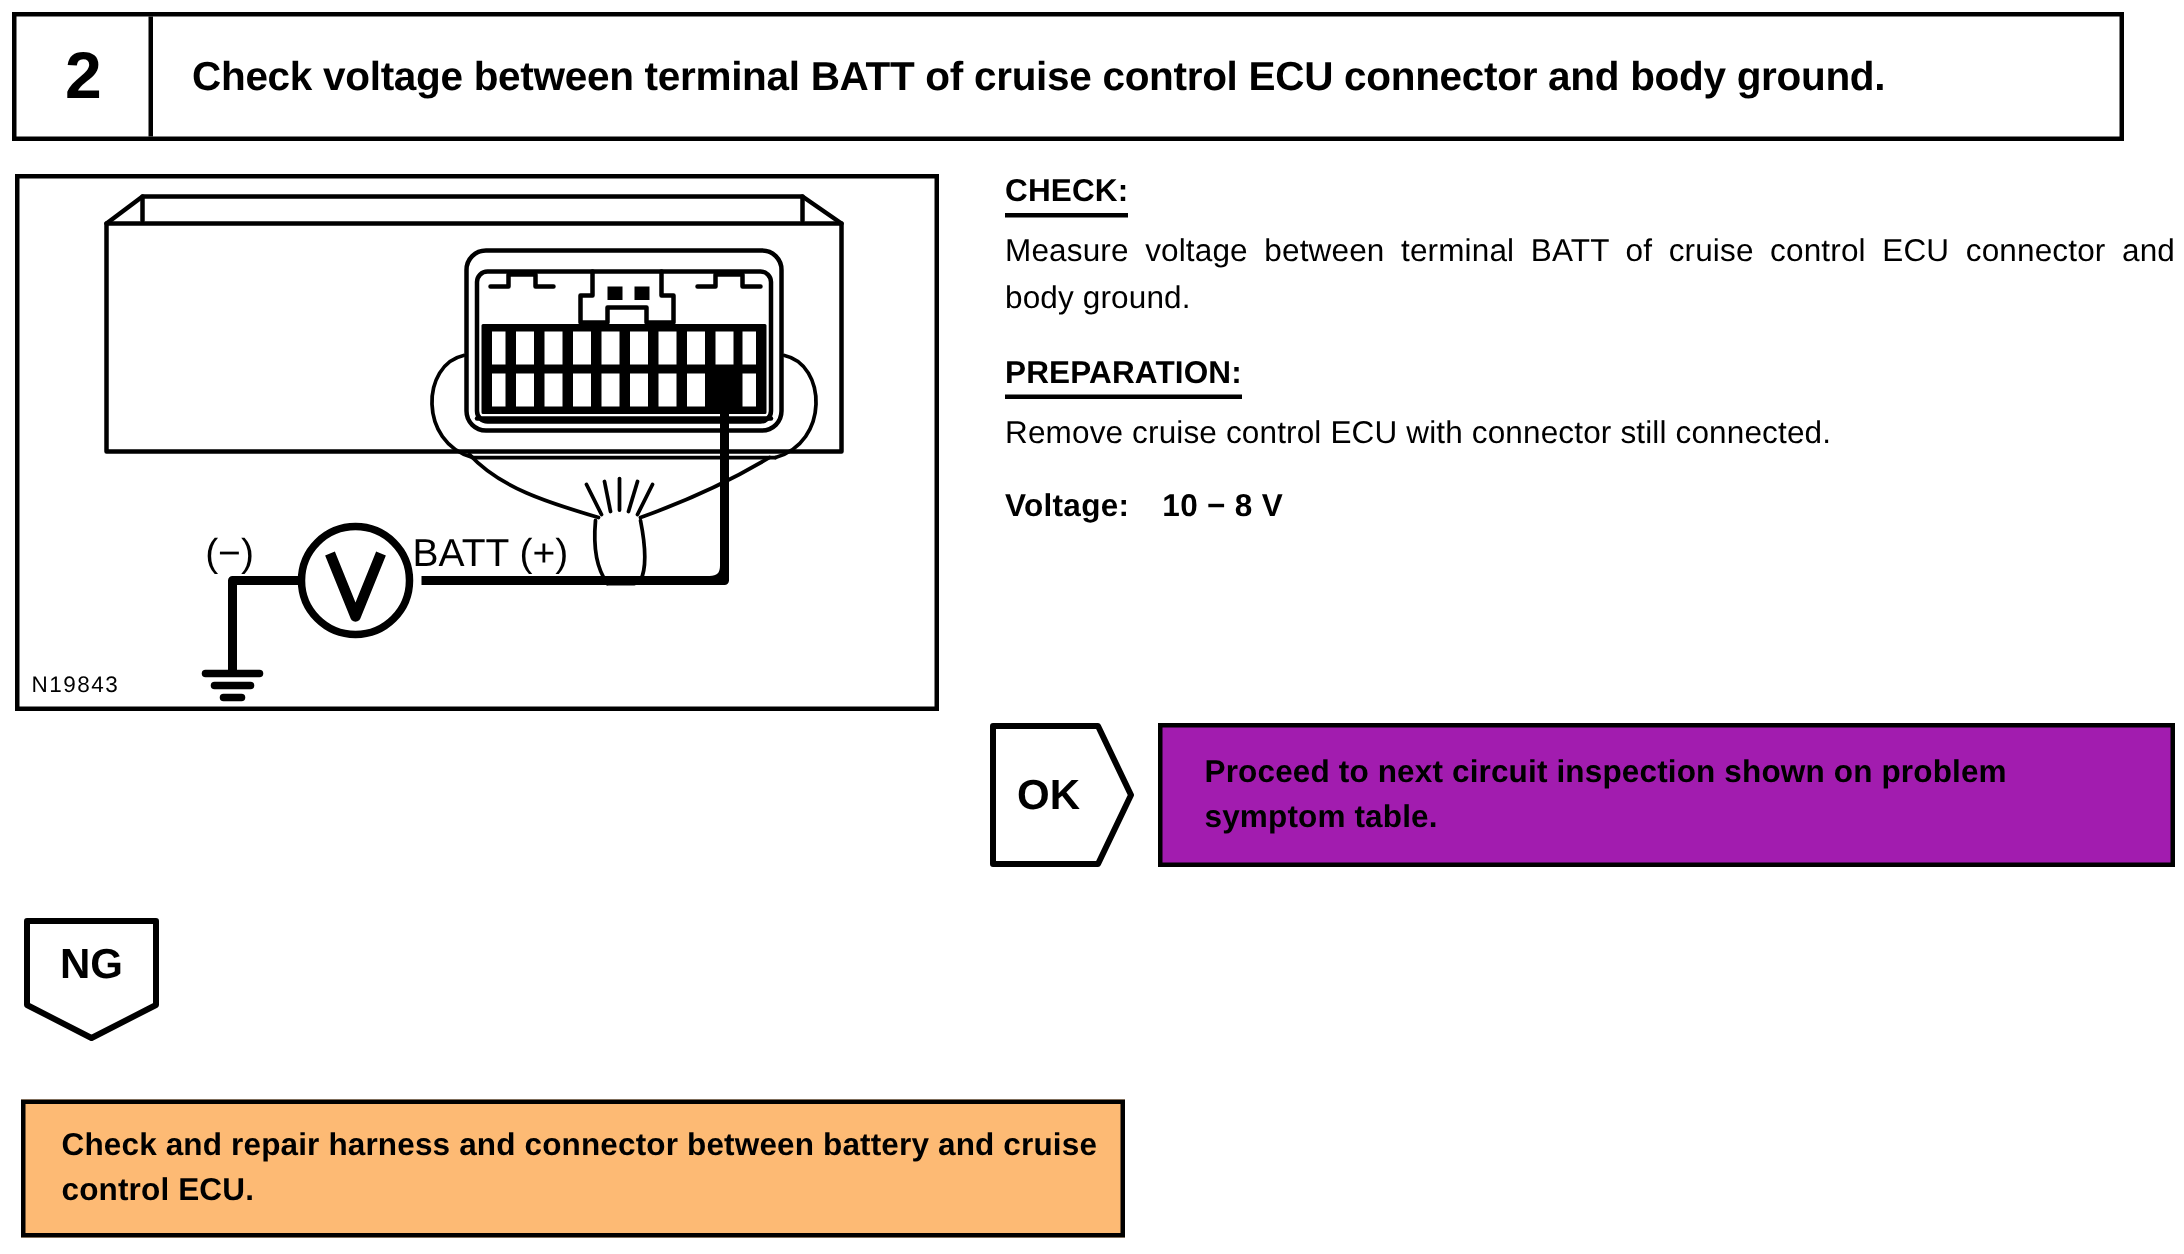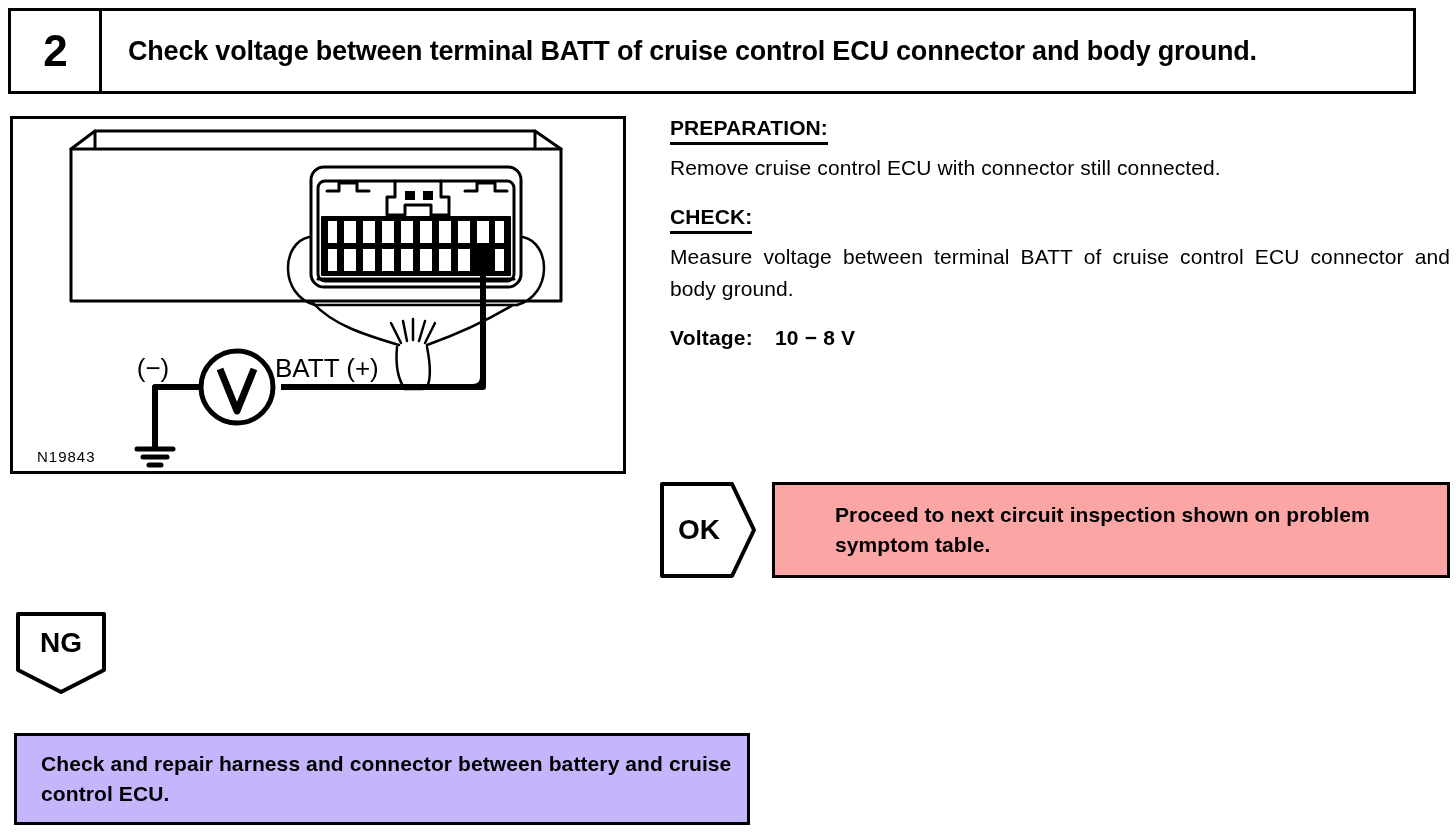--- a/index.html
+++ b/index.html
@@ -75,21 +75,20 @@
     top: 0;
   }
   .fig-id {
     position: absolute;
     left: 8px;
     bottom: 6px;
     font-size: 15px;
     font-family: "Liberation Sans", sans-serif;
     letter-spacing: 1px;
     font-weight: normal;
-    margin-left: 16px;
   }
 
   
   .text-column {
     position: absolute;
     left: 670px;
     top: 116px;
     width: 780px;
   }
   .section-head {
@@ -150,22 +149,21 @@
   .result-box {
     position: absolute;
     left: 112px;
     top: 0;
     width: 678px;
     height: 96px;
     border: 3px solid #000;
     box-sizing: border-box;
     display: flex;
     align-items: center;
-    background: #fca5a5;
-    padding-left: 32px;
+    background: #a21caf;
   }
   .result-text {
     font-size: 21px;
     font-weight: bold;
     line-height: 1.42;
     padding: 0 16px 0 28px;
     letter-spacing: 0.1px;
   }
 
   
@@ -199,21 +197,21 @@
   .ng-result-box {
     position: absolute;
     left: 14px;
     top: 733px;
     width: 736px;
     height: 92px;
     border: 3px solid #000;
     box-sizing: border-box;
     display: flex;
     align-items: center;
-    background: #c4b5fd;
+    background: #fdba74;
   }
   .ng-result-text {
     font-size: 21px;
     font-weight: bold;
     line-height: 1.45;
     padding: 0 14px 0 24px;
     letter-spacing: 0.1px;
   }
 </style>
 </head>
@@ -311,27 +309,27 @@
     <text x="140" y="258" font-family="Liberation Sans, sans-serif" font-size="26" text-anchor="middle" fill="#000">(−)</text>
     <text x="262" y="258" font-family="Liberation Sans, sans-serif" font-size="26" fill="#000">BATT (+)</text>
   </svg>
 
   <span class="fig-id">N19843</span>
 </div>
 
 <div class="text-column">
 
   <div class="section-block">
+    <div><span class="section-head">CHECK:</span></div>
+    <div class="section-body">Measure voltage between terminal BATT of cruise control ECU connector and body ground.</div>
+  </div>
+
+  <div class="section-block">
     <div><span class="section-head">PREPARATION:</span></div>
     <div class="section-body">Remove cruise control ECU with connector still connected.</div>
-  </div>
-
-  <div class="section-block">
-    <div><span class="section-head">CHECK:</span></div>
-    <div class="section-body">Measure voltage between terminal BATT of cruise control ECU connector and body ground.</div>
   </div>
 
   <div class="section-block" style="margin-bottom:0;">
     <div class="spec-line">
       <span>Voltage:</span><span class="spec-value">10 − 8 V</span>
     </div>
   </div>
 </div>
 
 <div class="ok-branch">

